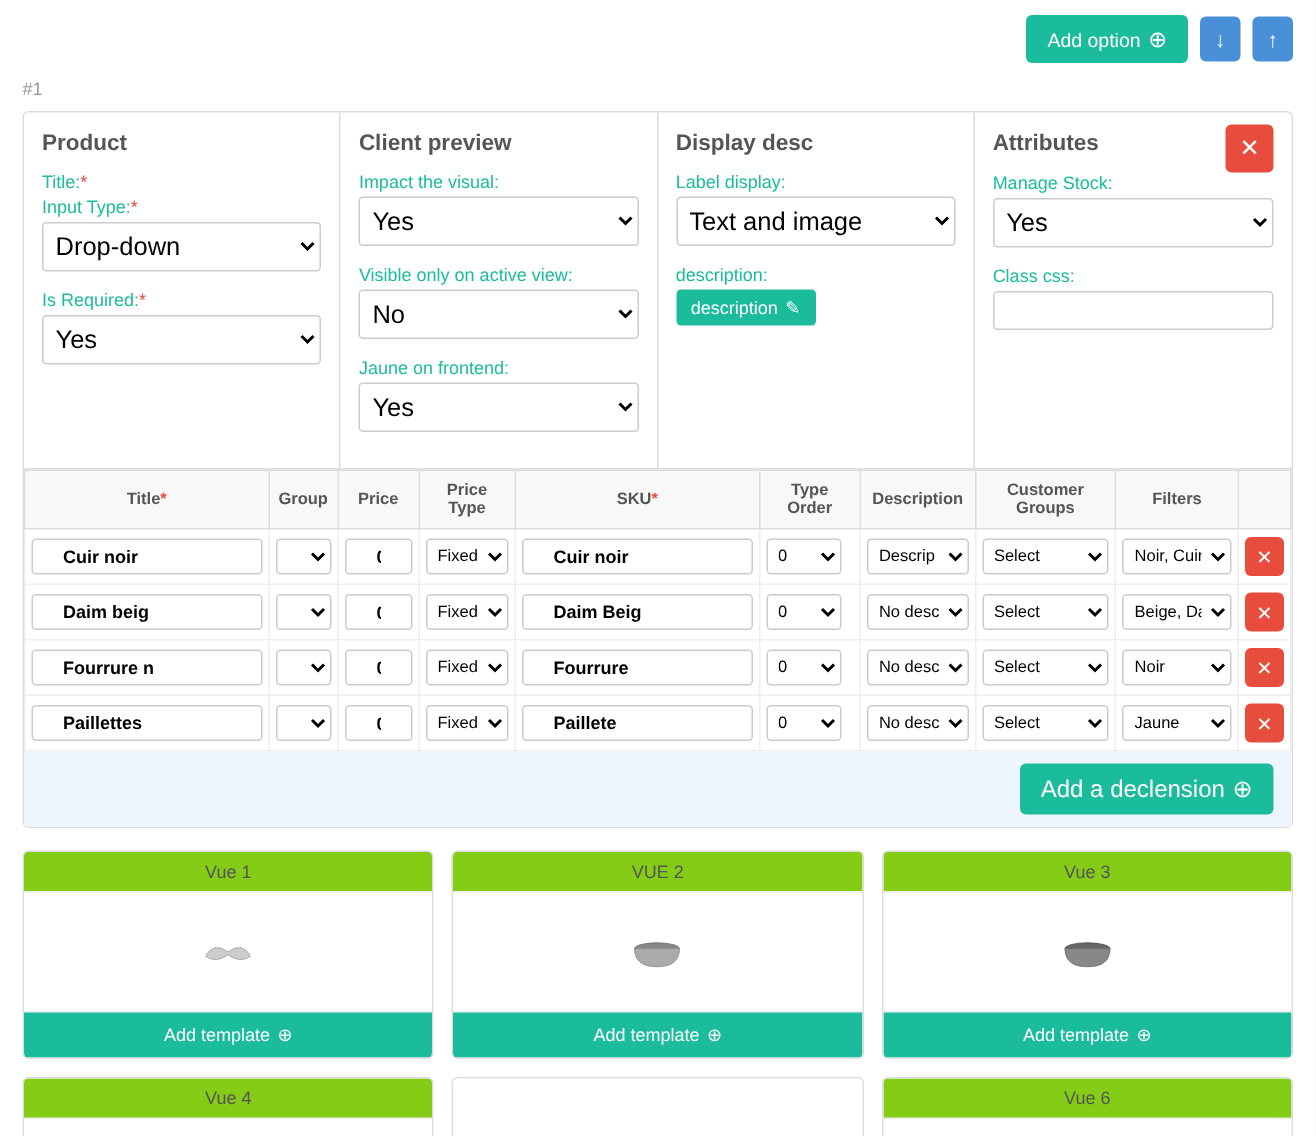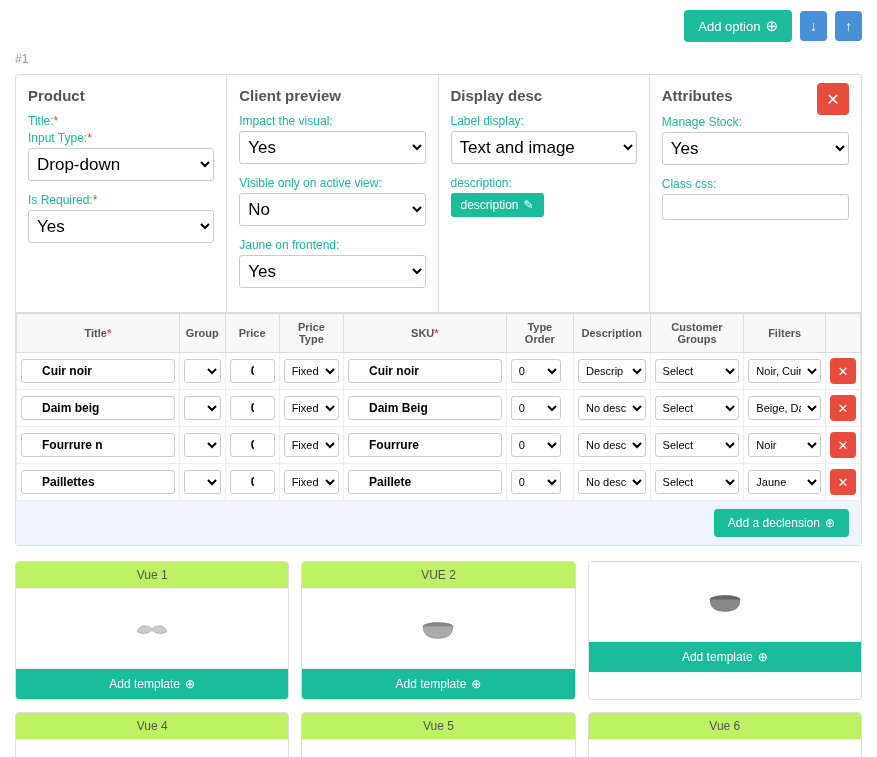--- a/index.html
+++ b/index.html
@@ -38,26 +38,26 @@
     .data-table-wrap { padding: 0; }
     .data-table { width: 100%; border-collapse: collapse; }
     .data-table th { background: #f8f8f8; border: 1px solid #ddd; padding: 7px 6px; font-size: 11px; font-weight: bold; color: #555; text-align: center; }
     .data-table td { border: 1px solid #eee; padding: 5px 4px; }
     .data-table th .required { color: #e74c3c; }
     .td-input { width: 100%; border: 1px solid #ccc; border-radius: 3px; padding: 4px 20px; font-size: 12px; font-weight: bold; }
     .td-select { width: 100%; border: 1px solid #ccc; border-radius: 3px; padding: 4px 3px; font-size: 11px; background: #fff; }
     
     
     .table-footer { background: #eef5ff; padding: 8px 12px; display: flex; justify-content: flex-end; align-items: center; }
-    .btn-add-declension { background: #1abc9c; color: #fff; border: none; padding: 7px 14px; border-radius: 4px; cursor: pointer; font-size: 12px; display: flex; align-items: flex-end; gap: 5px; }
+    .btn-add-declension { background: #1abc9c; color: #fff; border: none; padding: 7px 14px; border-radius: 4px; cursor: pointer; font-size: 16px; display: flex; align-items: flex-end; gap: 5px; }
     
     
     .vue-grid { display: grid; grid-template-columns: repeat(3, 1fr); gap: 12px; margin-top: 5px; }
     .vue-card { border: 1px solid #ddd; border-radius: 4px; overflow: hidden; background: #fff; }
-    .vue-title { text-align: center; padding: 6px; font-size: 12px; color: #555; background: #bef264; border-bottom: 1px solid #eee; }
+    .vue-title { text-align: center; padding: 6px; font-size: 12px; color: #555; background: #84cc16; border-bottom: 1px solid #eee; }
     .vue-preview { height: 80px; display: flex; align-items: center; justify-content: center; background: #fff; border-bottom: 1px solid #eee; }
     .vue-preview svg { width: 40px; height: 30px; }
     .btn-add-template { width: 100%; background: #1abc9c; color: #fff; border: none; padding: 8px; cursor: pointer; font-size: 12px; display: flex; align-items: flex-end; justify-content: center; gap: 5px; }
   </style>
 </head>
 <body>
 
 <div class="page">
 
   <div class="top-toolbar">
@@ -331,40 +331,40 @@
             <ellipse cx="20" cy="10" rx="15" ry="4" fill="#888" stroke="#666" stroke-width="0.5"></ellipse>
             <path d="M5,10 Q5,22 20,22 Q35,22 35,10" fill="#aaa" stroke="#888" stroke-width="0.5"></path>
           </svg>
     </div>
     <button class="btn-add-template">
       <span>Add template</span>
       <span>⊕</span>
     </button>
   </div>
       <div class="vue-card">
+    <div class="vue-title">Vue 3</div>
     <div class="vue-preview">
       <svg viewBox="0 0 40 25" xmlns="http://www.w3.org/2000/svg">
             <ellipse cx="20" cy="10" rx="15" ry="4" fill="#666" stroke="#444" stroke-width="0.5"></ellipse>
             <path d="M5,10 Q5,22 20,22 Q35,22 35,10" fill="#888" stroke="#666" stroke-width="0.5"></path>
           </svg>
     </div>
     <button class="btn-add-template">
       <span>Add template</span>
       <span>⊕</span>
     </button>
   </div>
       <div class="vue-card">
     <div class="vue-title">Vue 4</div>
     <div class="vue-preview">
       
     </div>
 
   </div>
       <div class="vue-card">
-    <div class="vue-title">Vue 5</div>
     <div class="vue-preview">
       
     </div>
 
   </div>
       <div class="vue-card">
     <div class="vue-title">Vue 6</div>
     <div class="vue-preview">
       
     </div>

